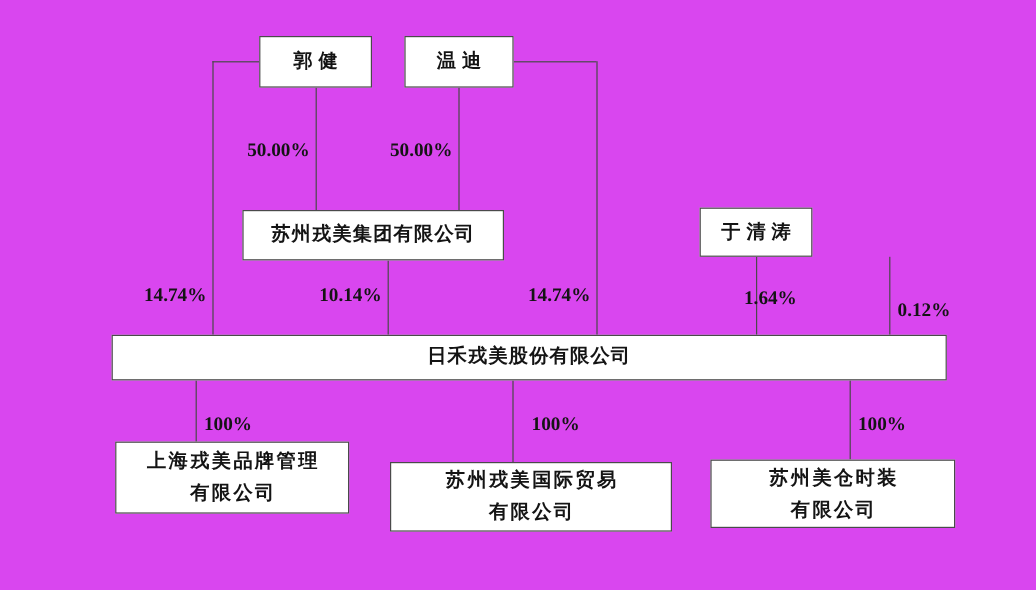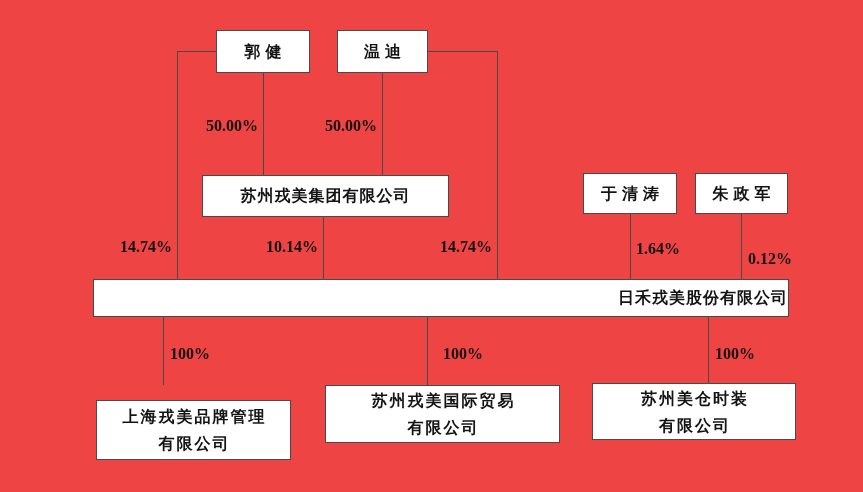--- a/index.html
+++ b/index.html
@@ -1,21 +1,21 @@
 <!DOCTYPE html>
 <html><head>
 <meta charset="utf-8">
 <style>
   * { margin: 0; padding: 0; box-sizing: border-box; }
   html, body { background: #ffffff; }
   .canvas {
     position: relative;
     width: 863px;
     height: 492px;
-    background: #ef4444;
+    background: #d946ef;
     font-family: "Liberation Serif", "DejaVu Serif", serif;
     overflow: hidden;
   }
   .node {
     position: absolute;
     border: 1px solid #4a4a4a;
     background: #ffffff;
     display: flex;
     flex-direction: column;
     align-items: center;
@@ -39,25 +39,25 @@
     font-size: 16px;
     line-height: 20px;
     white-space: nowrap;
     font-family: Liberation Serif, serif;
   }
   .pct.r { text-align: right; width: 70px; }
 
   
   #n-guojian   { left: 216px; top: 30px;  width: 94px;  height: 43px; }
   #n-wendi     { left: 337px; top: 30px;  width: 91px;  height: 43px; align-items: center; }
-  #n-group     { left: 202px; top: 175px; width: 247px; height: 42px; }
+  #n-group     { left: 202px; top: 175px; width: 218px; height: 42px; }
   #n-yuqingtao { left: 583px; top: 173px; width: 94px;  height: 41px; }
   #n-zhu       { left: 695px; top: 173px; width: 93px;  height: 41px; }
-  #n-main      { left: 93px;  top: 279px; width: 696px; height: 38px; align-items: flex-end; }
-  #n-sub1      { left: 96px;  top: 400px; width: 195px; height: 60px; }
+  #n-main      { left: 93px;  top: 279px; width: 696px; height: 38px; }
+  #n-sub1      { left: 96px;  top: 368px; width: 195px; height: 60px; }
   #n-sub2      { left: 325px; top: 385px; width: 235px; height: 58px; }
   #n-sub3      { left: 592px; top: 383px; width: 204px; height: 57px; }
 
   
   #l-h-guojian { left: 177px; top: 51px;  width: 39px; }
   #l-v-left    { left: 177px; top: 51px;  height: 228px; }
   #l-h-wendi   { left: 428px; top: 51px;  width: 69px; }
   #l-v-right   { left: 497px; top: 51px;  height: 228px; }
   #l-v-guojian { left: 263px; top: 73px;  height: 102px; }
   #l-v-wendi   { left: 382px; top: 73px;  height: 102px; }
@@ -67,21 +67,21 @@
   #l-v-sub1    { left: 163px; top: 317px; height: 68px; }
   #l-v-sub2    { left: 427px; top: 317px; height: 68px; }
   #l-v-sub3    { left: 708px; top: 317px; height: 66px; }
 
   
   #p-50a  { left: 188px; top: 116px; }
   #p-50b  { left: 307px; top: 116px; }
   #p-14a  { left: 102px; top: 237px; }
   #p-68   { left: 248px; top: 237px; }
   #p-14b  { left: 422px; top: 237px; }
-  #p-164  { left: 636px; top: 239px; }
+  #p-164  { left: 620px; top: 239px; }
   #p-012  { left: 748px; top: 249px; }
   #p-100a { left: 170px; top: 344px; }
   #p-100b { left: 443px; top: 344px; }
   #p-100c { left: 715px; top: 344px; }
 </style>
 </head>
 <body>
 
 <div class="canvas">
 
@@ -99,23 +99,20 @@
   <div class="vline" id="l-v-sub3"></div>
 
   <div class="node person" id="n-guojian">
     <span class="nm">郭健</span>
   </div>
   <div class="node person" id="n-wendi">
     <span class="nm">温迪</span>
   </div>
   <div class="node person" id="n-yuqingtao">
     <span class="nm">于清涛</span>
-  </div>
-  <div class="node person" id="n-zhu">
-    <span class="nm">朱政军</span>
   </div>
 
   <div class="node" id="n-group">
     <span class="nm">苏州戎美集团有限公司</span>
   </div>
 
   <div class="node" id="n-main">
     <span class="nm">日禾戎美股份有限公司</span>
   </div>
 

